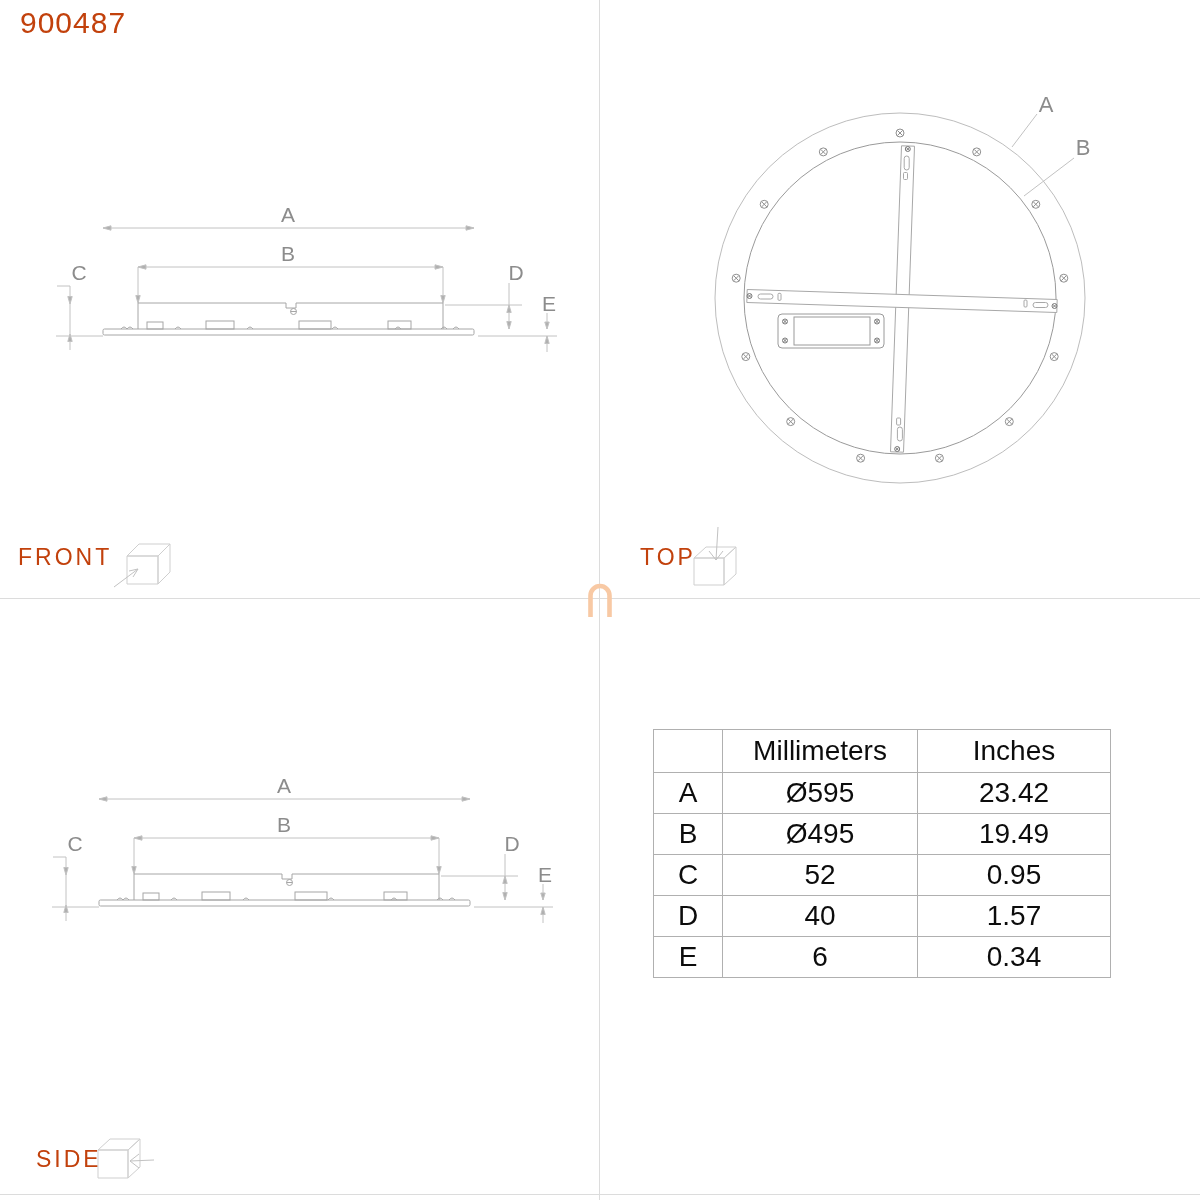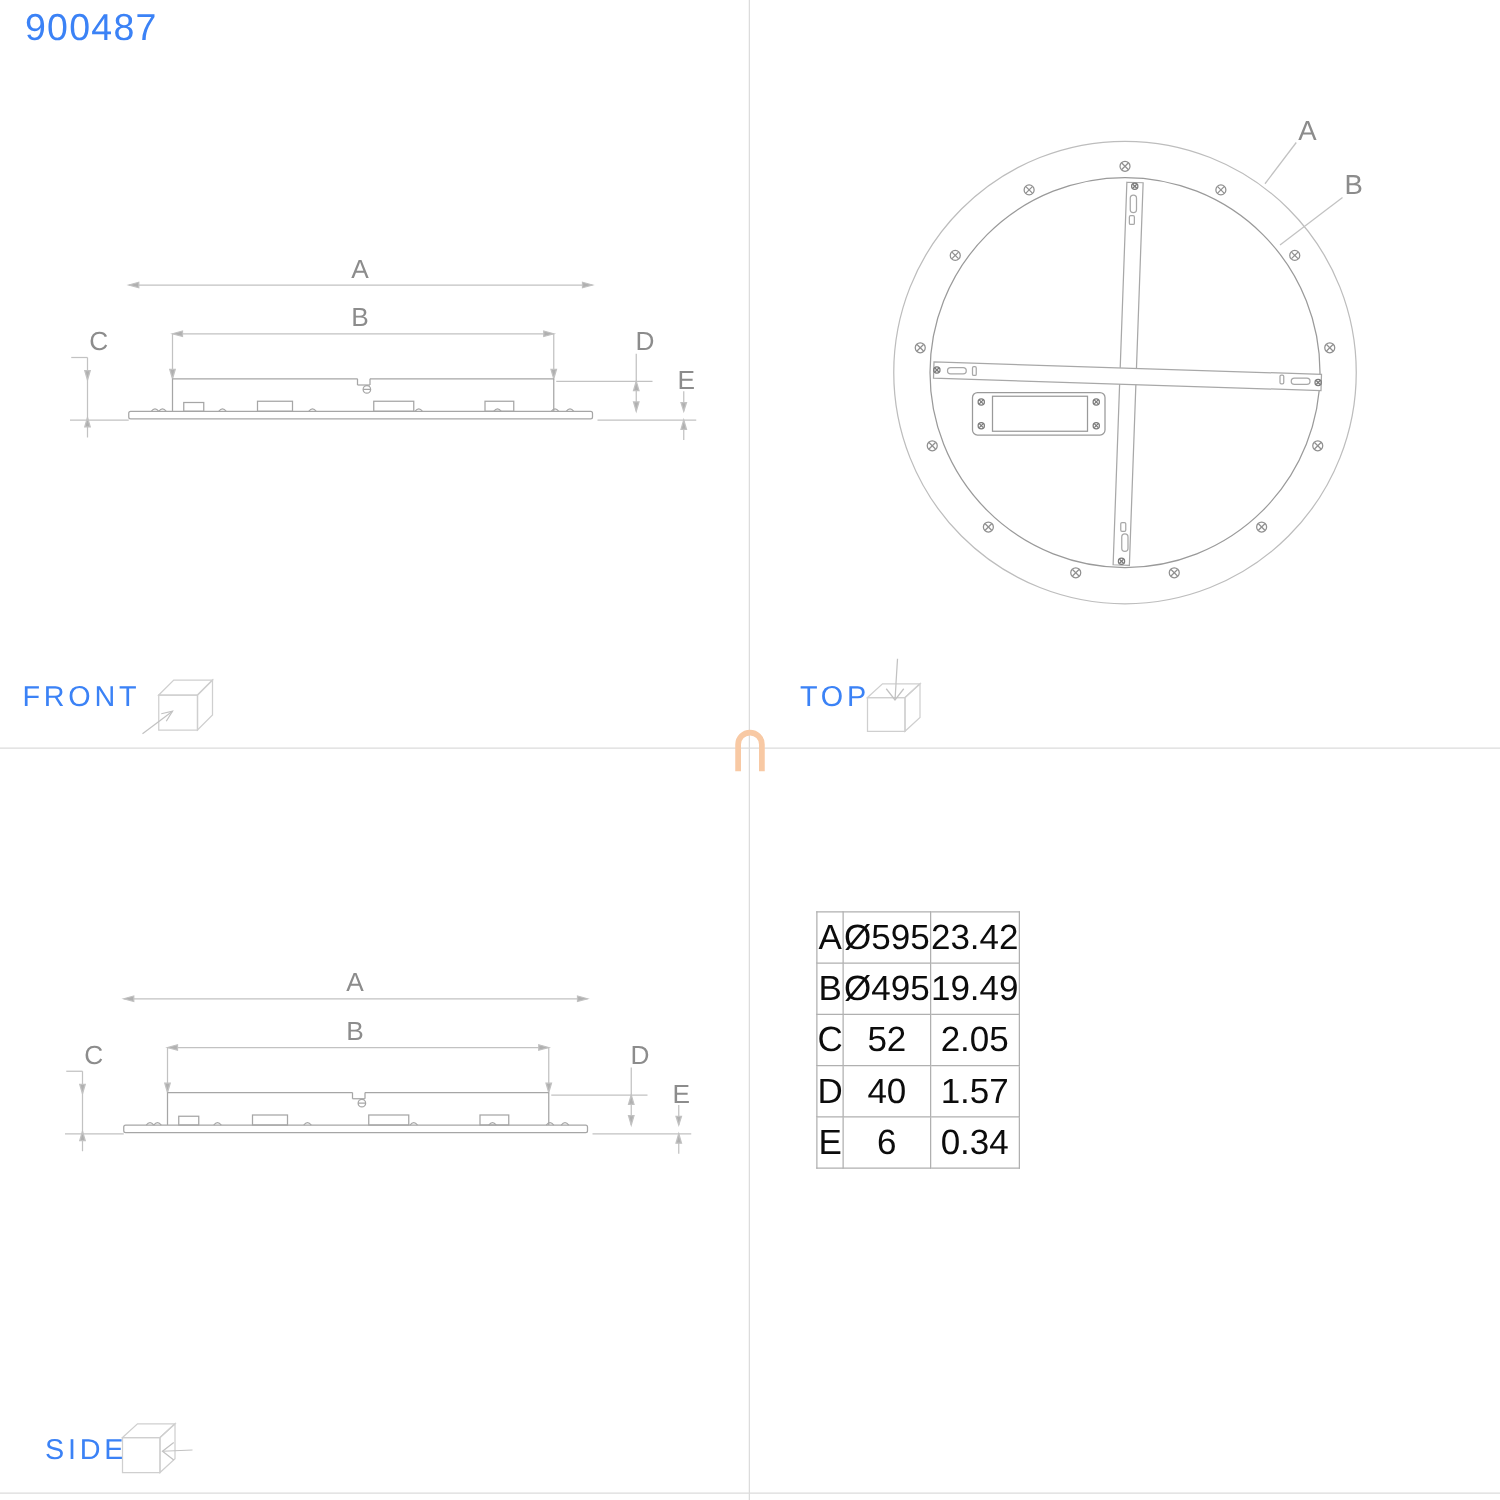--- a/index.html
+++ b/index.html
@@ -1,19 +1,19 @@
 <!DOCTYPE html>
 <html><head>
 <meta charset="utf-8">
 <style>
   html,body{margin:0;padding:0;background:#fff;}
   #sheet{position:relative;width:1200px;height:1200px;background:#ffffff;overflow:hidden;
          font-family:"Liberation Sans",sans-serif;}
   .divider{position:absolute;background:#dcdcdc;}
-  .gray-label{position:absolute;color:#3b82f6;}
+  .gray-label{position:absolute;color:#c2410c;}
   #title{left:20px;top:6px;font-size:30px;letter-spacing:1px;}
   .view-label{font-size:23px;letter-spacing:3px;}
   #front-label{left:18px;top:544px;}
   #top-label{left:640px;top:544px;}
   #side-label{left:36px;top:1146px;}
   .icon-svg{position:absolute;}
   svg text{font-family:"Liberation Sans",sans-serif;fill:#8c8c8c;}
   .dimtext{font-size:21px;}
   .leadtext{font-size:22px;}
   
@@ -226,34 +226,39 @@
       <polyline points="47,27 38,34 47,41"></polyline>
     </g>
   </svg>
 
   <svg class="icon-svg" style="left:584px;top:578px;" width="34" height="44" viewBox="0 0 34 44">
     <path d="M6.5,39 L6.5,17.5 A9.5,9.5 0 0 1 25.5,17.5 L25.5,39" fill="none" stroke="#f8c9a4" stroke-width="4.6"></path>
   </svg>
 
   <table id="dim-table">
     <tbody>
+        <tr class="hdr">
+      <th class="c1"></th>
+      <th class="c2">Millimeters</th>
+      <th class="c3">Inches</th>
+    </tr>
     <tr>
       <td>A</td>
       <td>Ø595</td>
       <td>23.42</td>
     </tr>
     <tr>
       <td>B</td>
       <td>Ø495</td>
       <td>19.49</td>
     </tr>
     <tr>
       <td>C</td>
       <td>52</td>
-      <td>2.05</td>
+      <td>0.95</td>
     </tr>
     <tr>
       <td>D</td>
       <td>40</td>
       <td>1.57</td>
     </tr>
     <tr>
       <td>E</td>
       <td>6</td>
       <td>0.34</td>

